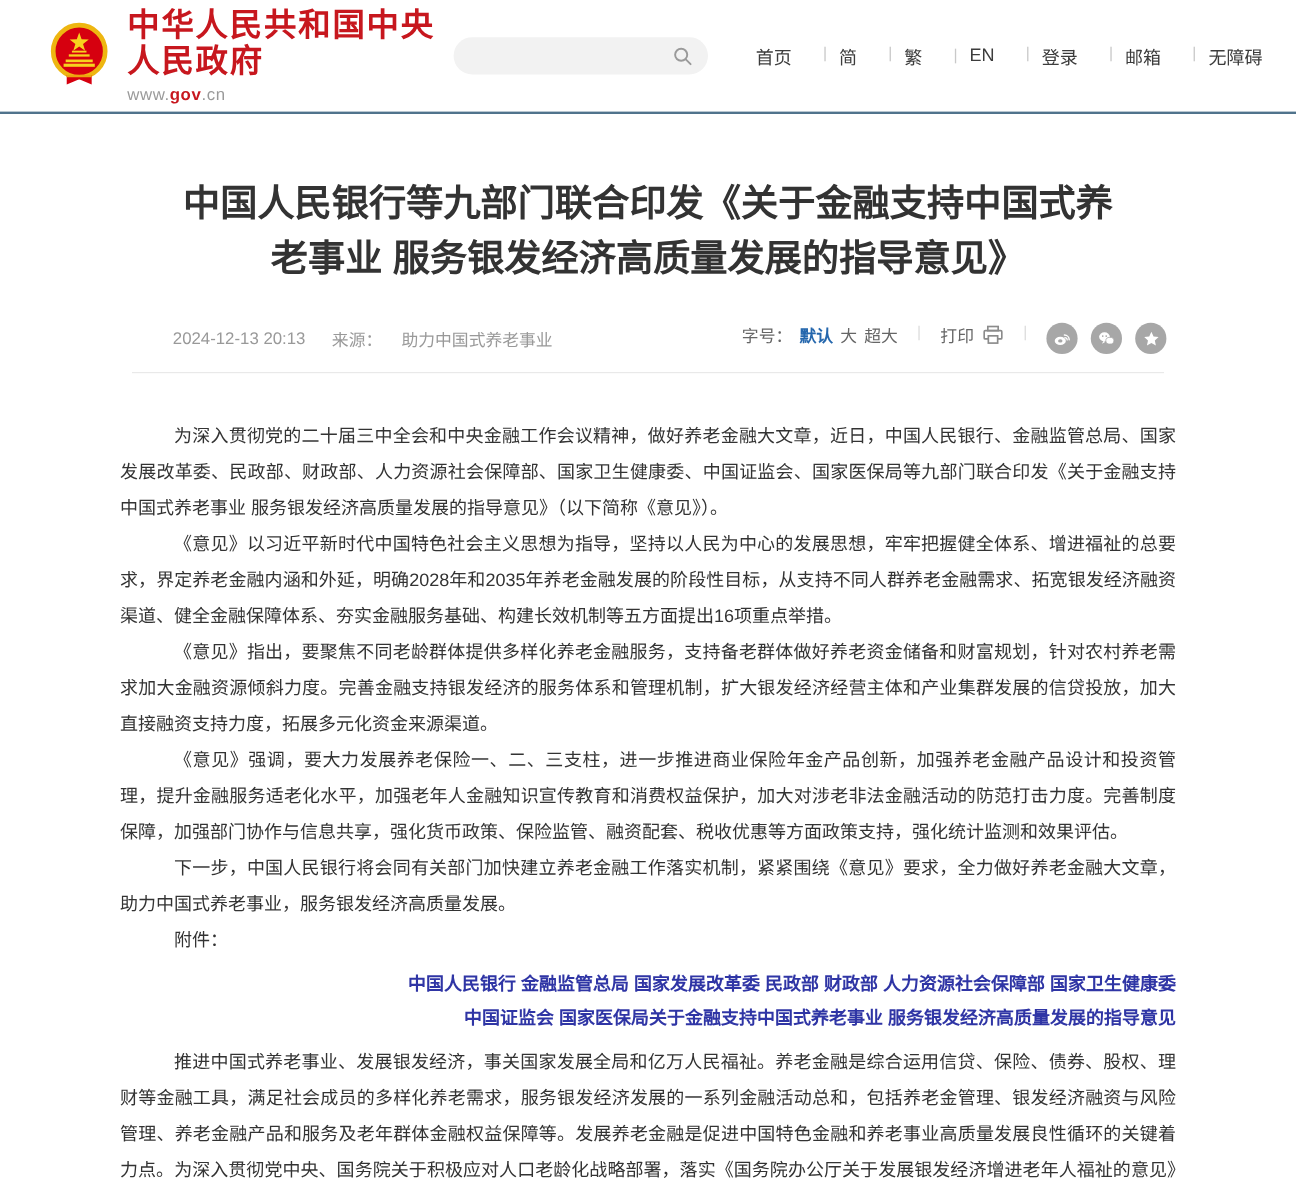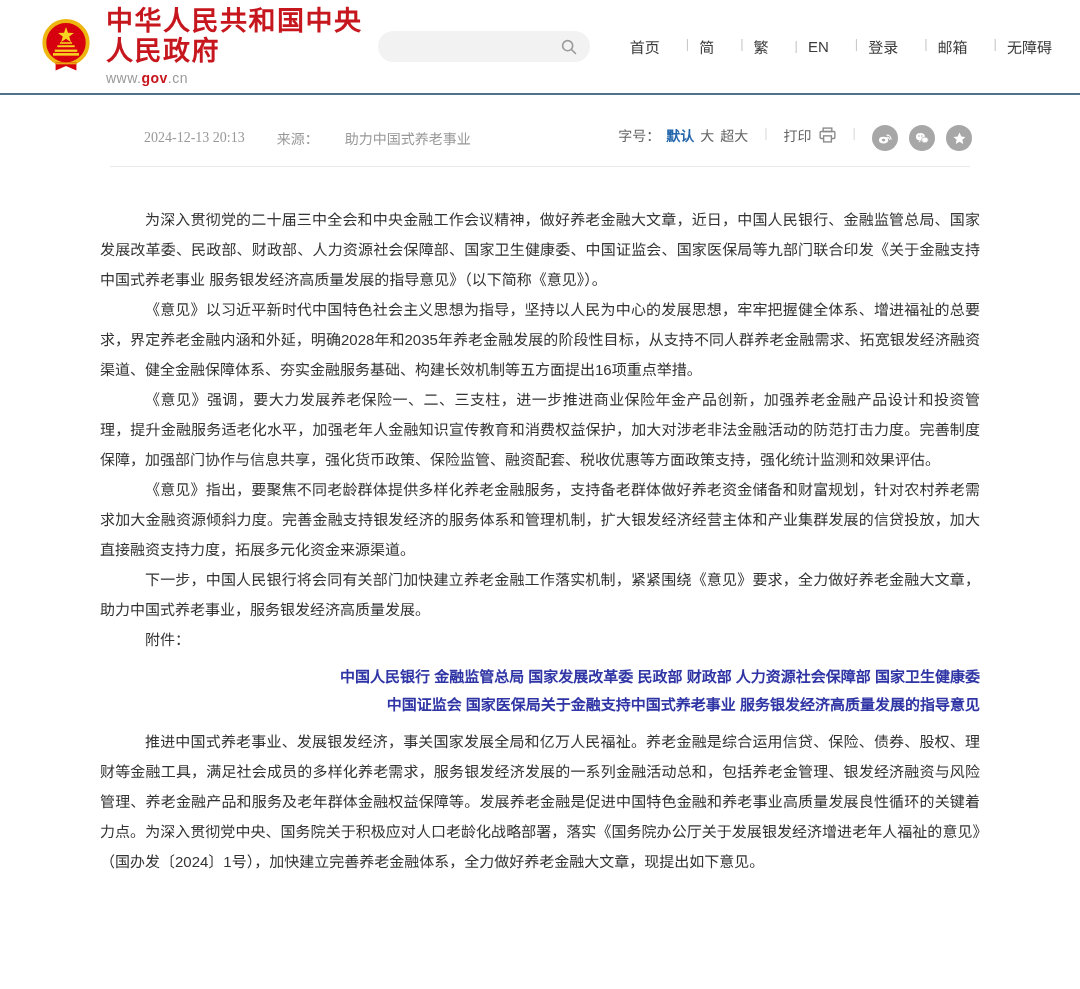--- a/index.html
+++ b/index.html
@@ -39,21 +39,21 @@
   .main-wrap { width:880px; margin:0 auto; }
   .article-title {
     width:800px; margin:52px auto 0; text-align:center;
     font-size:31px; line-height:46px; font-weight:bold; color:#333;
     line-break:anywhere; word-break:break-all;
   }
   .meta-bar {
     margin-top:30px; display:flex; align-items:center; justify-content:space-between;
     padding:0 8px 0 44px; font-size:14px;
   }
-  .meta-left { color:#999; display:flex; align-items:center; gap:32px; white-space:nowrap;font-family:Liberation Serif, serif; }
+  .meta-left { color:#999; display:flex; align-items:center; gap:22px; white-space:nowrap; }
   .meta-right { display:flex; align-items:flex-start; color:#666; white-space:nowrap; }
   .fs-label { color:#666; }
   .fs-opt { cursor:pointer; margin-left:6px; color:#666; }
   .fs-opt.active { color:#2567ad; font-weight:bold; }
   .meta-sep { color:#ddd; margin:0 16px; font-size:13px; }
   .print-btn { display:flex; align-items:center; gap:6px; cursor:pointer; color:#666; }
   .share-group { display:flex; align-items:center; gap:11px; }
   .share-circle {
     width:26px; height:26px; border-radius:50%; background:#a7a7a7;
     display:flex; align-items:center; justify-content:center; cursor:pointer;
@@ -124,20 +124,21 @@
           <a>邮箱</a>
         </li>
       <li>
           <a>无障碍</a>
         </li>
     </ul>
   </div>
 </header>
 
 <main class="main-wrap">
+  <h2 class="article-title">中国人民银行等九部门联合印发《关于金融支持中国式养老事业 服务银发经济高质量发展的指导意见》</h2>
 
   <div class="meta-bar">
     <div class="meta-left">
       <span>2024-12-13 20:13</span>
       <span>来源：</span>
       <span style="margin-left:-6px;">助力中国式养老事业</span>
     </div>
     <div class="meta-right">
       <span class="fs-label">字号：</span>
       <span class="fs-opt active">默认</span>
@@ -177,22 +178,22 @@
           </svg>
         </span>
       </span>
     </div>
   </div>
   <hr class="meta-divider">
 
   <article class="article-body">
     <p>为深入贯彻党的二十届三中全会和中央金融工作会议精神，做好养老金融大文章，近日，中国人民银行、金融监管总局、国家发展改革委、民政部、财政部、人力资源社会保障部、国家卫生健康委、中国证监会、国家医保局等九部门联合印发《关于金融支持中国式养老事业 服务银发经济高质量发展的指导意见》（以下简称《意见》）。</p>
     <p>《意见》以习近平新时代中国特色社会主义思想为指导，坚持以人民为中心的发展思想，牢牢把握健全体系、增进福祉的总要求，界定养老金融内涵和外延，明确2028年和2035年养老金融发展的阶段性目标，从支持不同人群养老金融需求、拓宽银发经济融资渠道、健全金融保障体系、夯实金融服务基础、构建长效机制等五方面提出16项重点举措。</p>
+    <p>《意见》指出，要聚焦不同老龄群体提供多样化养老金融服务，支持备老群体做好养老资金储备和财富规划，针对农村养老需求加大金融资源倾斜力度。完善金融支持银发经济的服务体系和管理机制，扩大银发经济经营主体和产业集群发展的信贷投放，加大直接融资支持力度，拓展多元化资金来源渠道。</p>
     <p>《意见》强调，要大力发展养老保险一、二、三支柱，进一步推进商业保险年金产品创新，加强养老金融产品设计和投资管理，提升金融服务适老化水平，加强老年人金融知识宣传教育和消费权益保护，加大对涉老非法金融活动的防范打击力度。完善制度保障，加强部门协作与信息共享，强化货币政策、保险监管、融资配套、税收优惠等方面政策支持，强化统计监测和效果评估。</p>
-    <p>《意见》指出，要聚焦不同老龄群体提供多样化养老金融服务，支持备老群体做好养老资金储备和财富规划，针对农村养老需求加大金融资源倾斜力度。完善金融支持银发经济的服务体系和管理机制，扩大银发经济经营主体和产业集群发展的信贷投放，加大直接融资支持力度，拓展多元化资金来源渠道。</p>
     <p>下一步，中国人民银行将会同有关部门加快建立养老金融工作落实机制，紧紧围绕《意见》要求，全力做好养老金融大文章，助力中国式养老事业，服务银发经济高质量发展。</p>
     <p>附件：</p>
     <a class="attachment-link">
       <span>中国人民银行 金融监管总局 国家发展改革委 民政部 财政部 人力资源社会保障部 国家卫生健康委</span>
       <span>中国证监会 国家医保局关于金融支持中国式养老事业 服务银发经济高质量发展的指导意见</span>
     </a>
     <p>推进中国式养老事业、发展银发经济，事关国家发展全局和亿万人民福祉。养老金融是综合运用信贷、保险、债券、股权、理财等金融工具，满足社会成员的多样化养老需求，服务银发经济发展的一系列金融活动总和，包括养老金管理、银发经济融资与风险管理、养老金融产品和服务及老年群体金融权益保障等。发展养老金融是促进中国特色金融和养老事业高质量发展良性循环的关键着力点。为深入贯彻党中央、国务院关于积极应对人口老龄化战略部署，落实《国务院办公厅关于发展银发经济增进老年人福祉的意见》（国办发〔2024〕1号），加快建立完善养老金融体系，全力做好养老金融大文章，现提出如下意见。</p>
   </article>
 </main>
 

